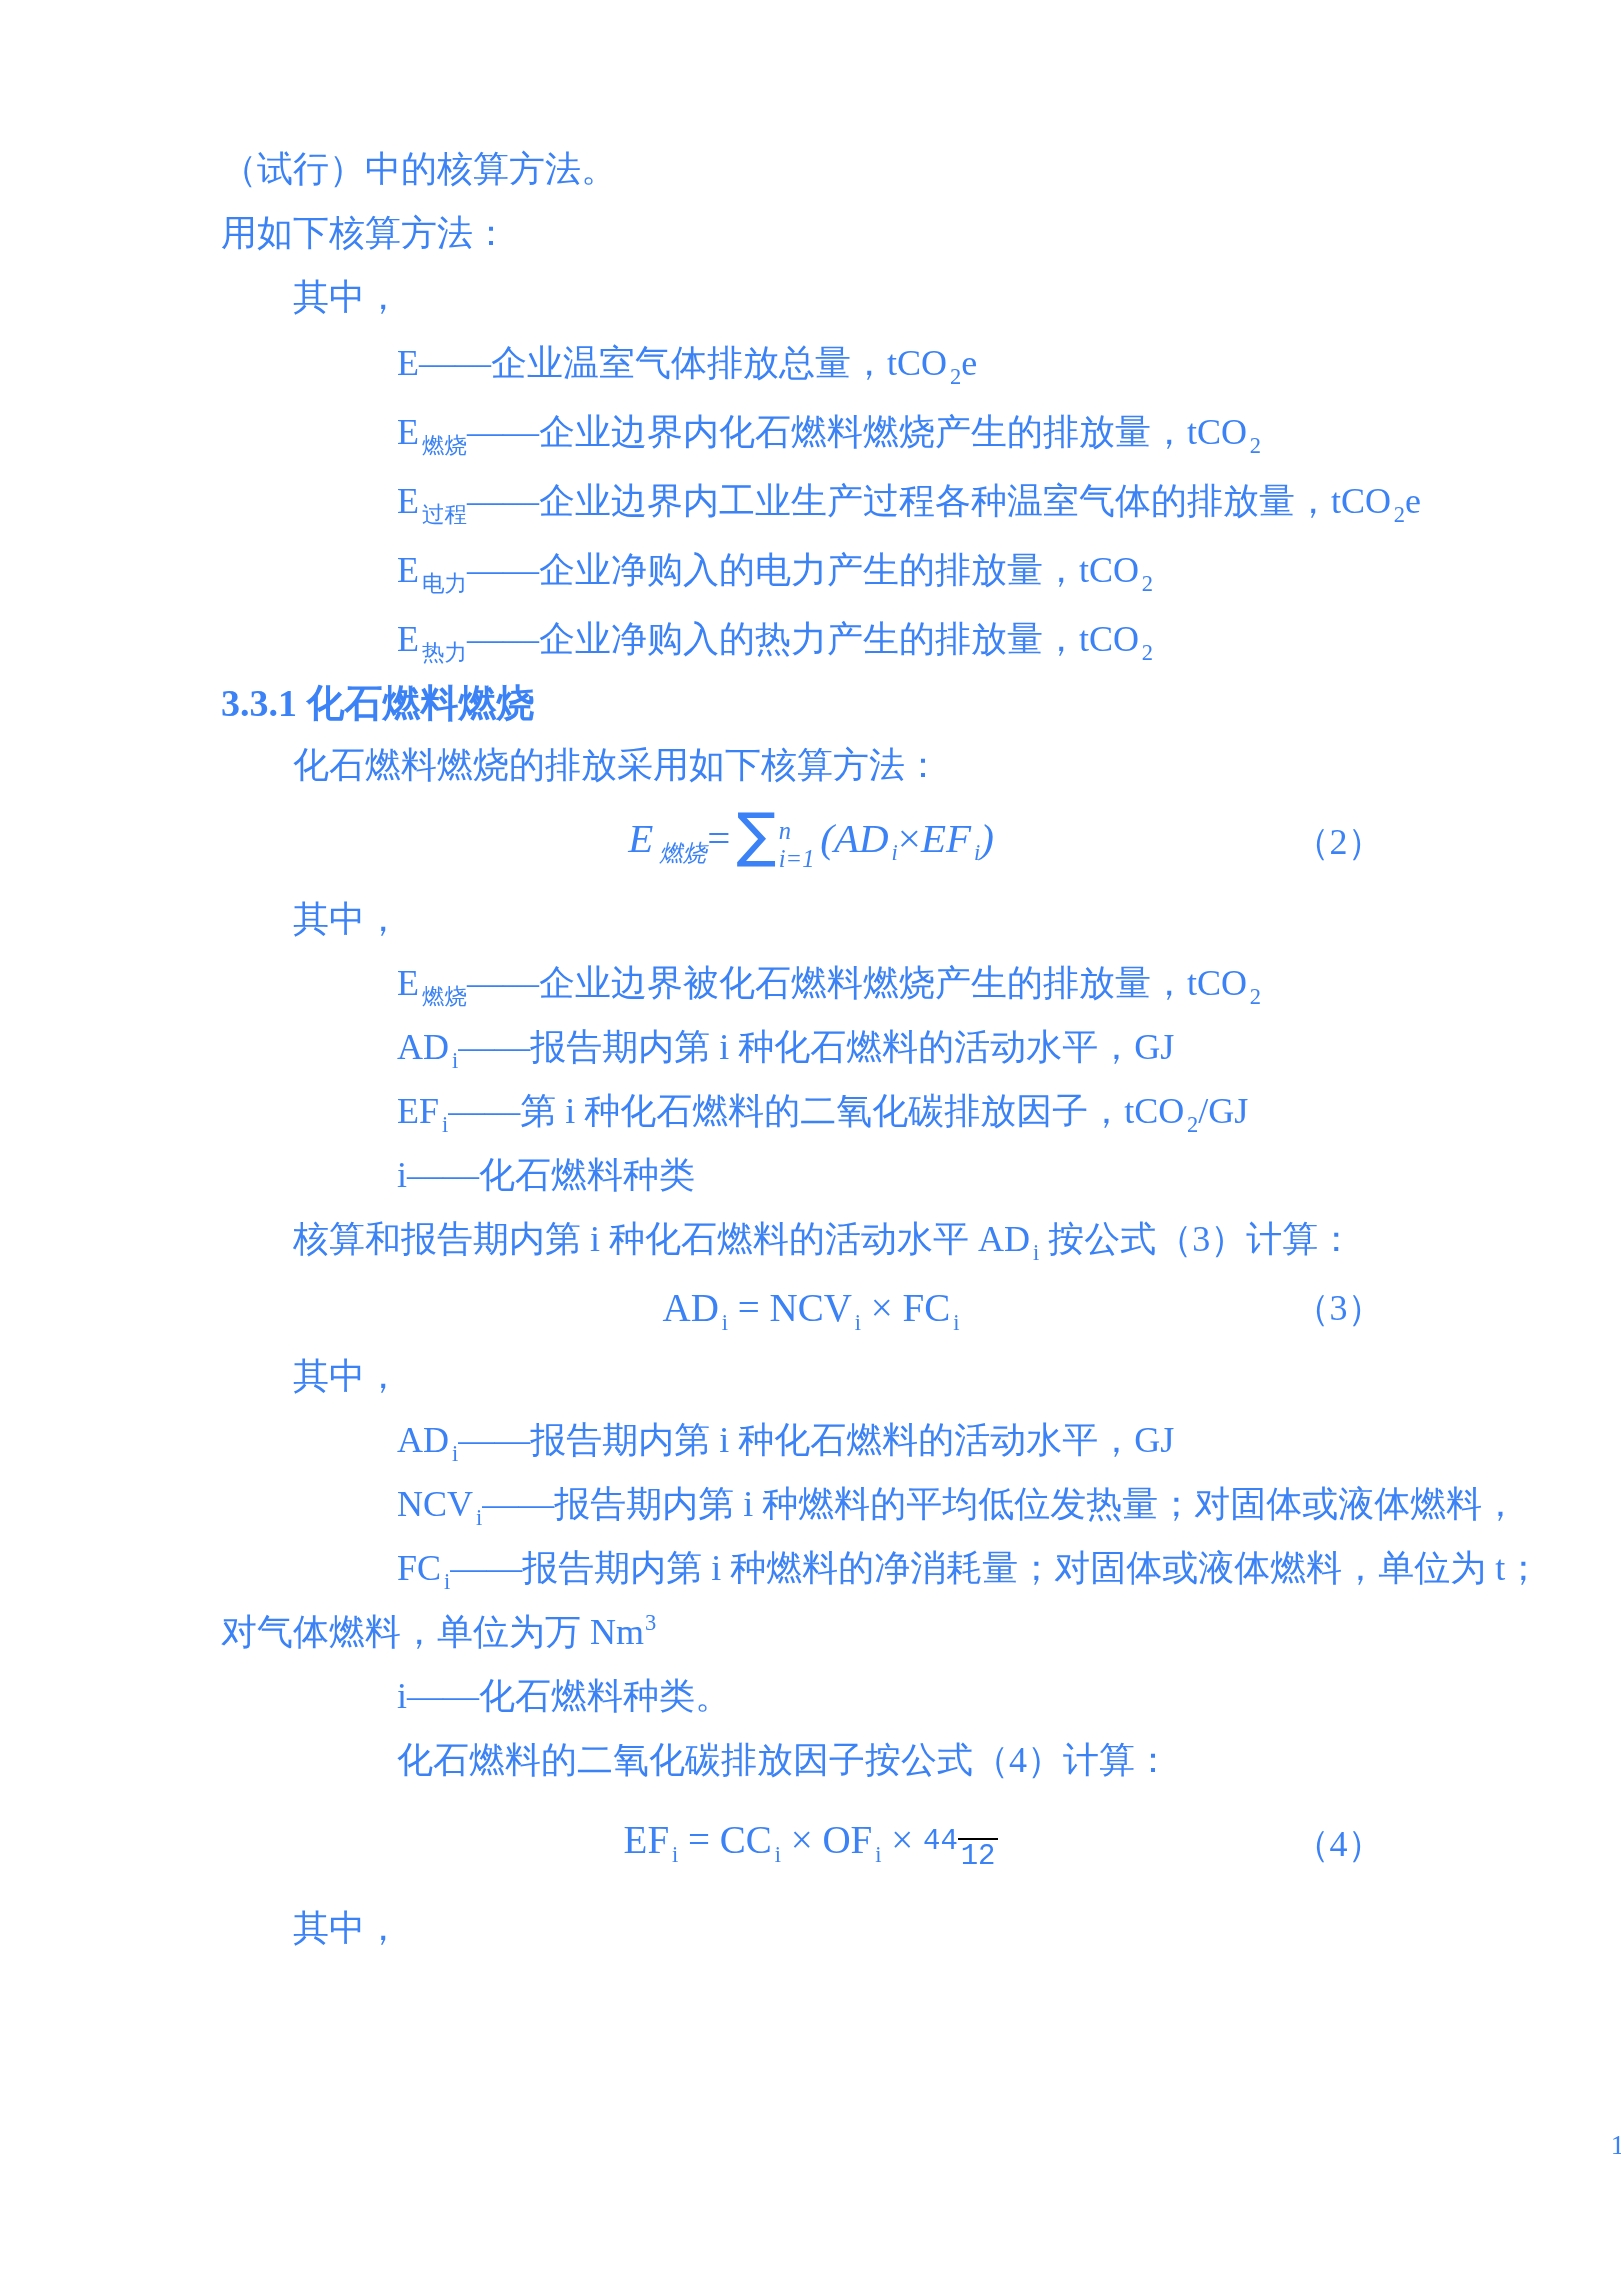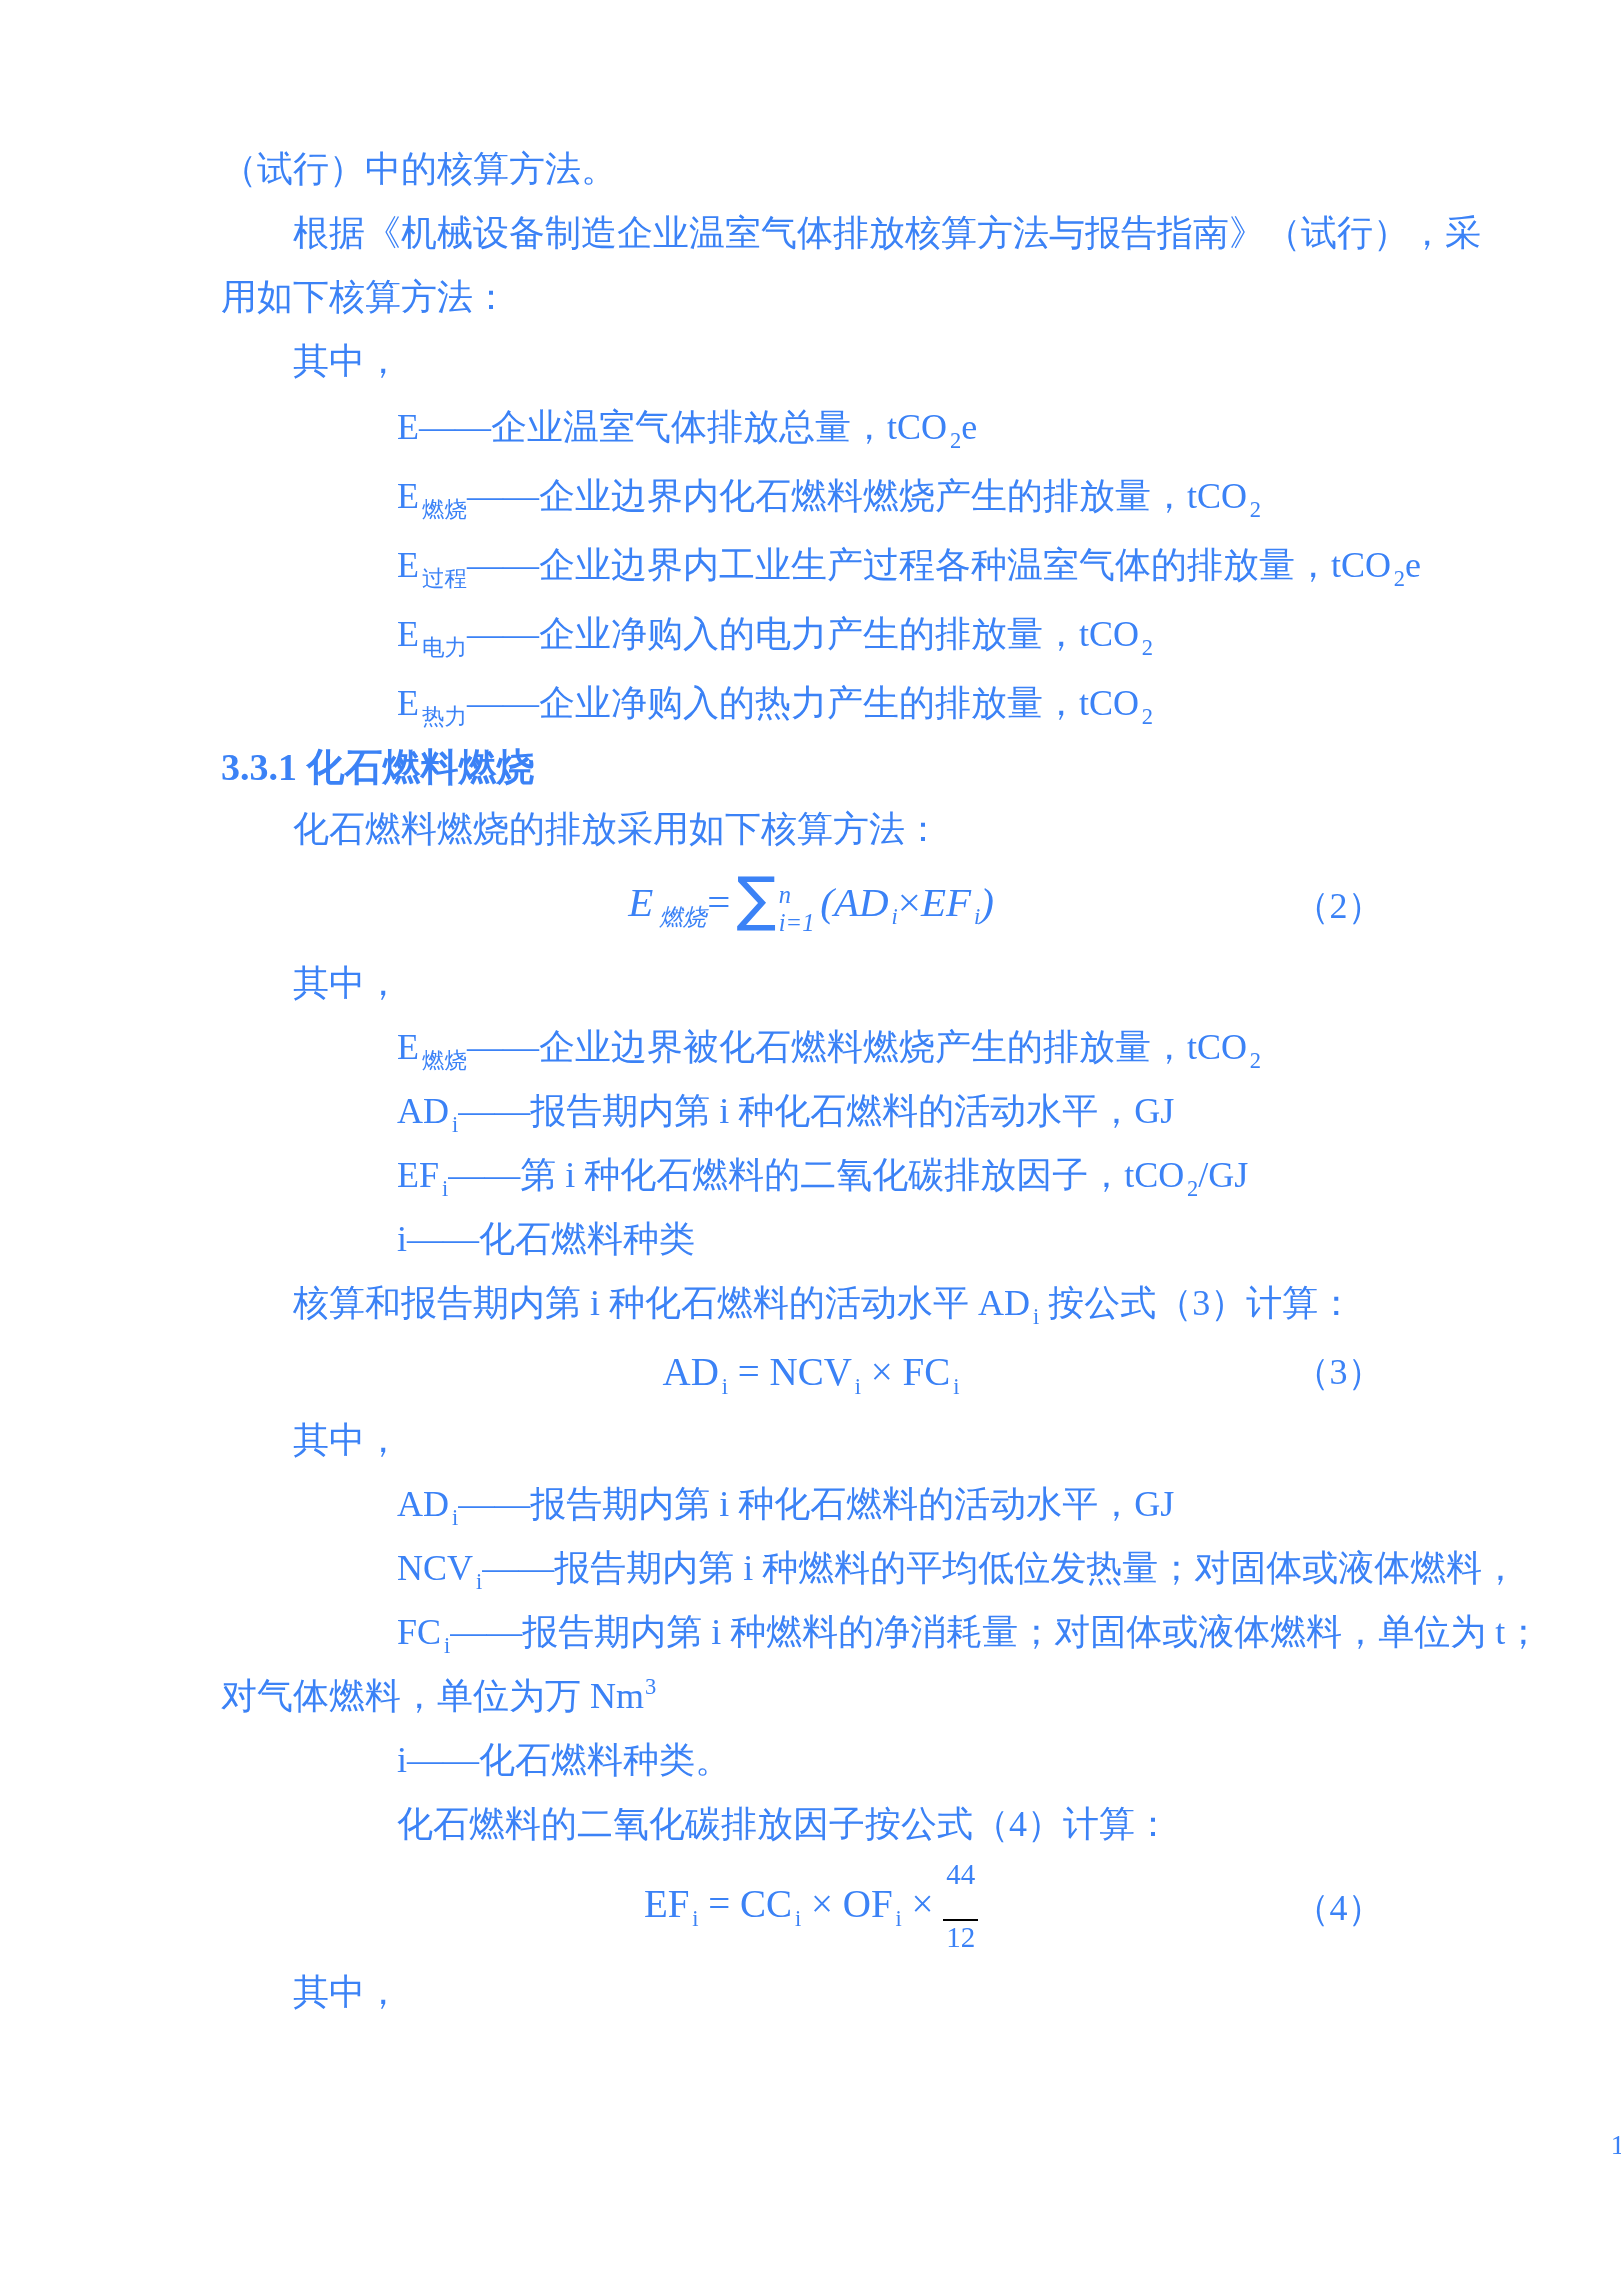--- a/index.html
+++ b/index.html
@@ -24,34 +24,33 @@
   .f4row{height:104px;font-size:39px;}
   .fnum{position:absolute;right:17.6px;top:50%;transform:translateY(-50%);
         font-size:36px;font-style:normal;}
   .csub{font-size:23.5px;margin-left:5.9px;margin-right:1px;vertical-align:-9.8px;}
   .it{font-style:italic;}
   .bigop{font-size:59px;font-family:"DejaVu Sans","Liberation Serif",sans-serif;
          line-height:0;position:relative;top:2.9px;margin-left:5.9px;}
   .limits{display:inline-flex;flex-direction:column;align-items:flex-start;
           justify-content:center;font-size:24.5px;line-height:1.15;
           margin:0 5.9px 0 2.9px;vertical-align:middle;transform:translateY(2.9px);}
-  .frac{display:inline-flex;flex-direction:column;align-items:center;
+  .frac{display:inline-flex;align-items:center;
         vertical-align:middle;font-size:29px;line-height:1.15;margin-left:9.8px;
-        transform:translateY(-2px);}
+        transform:translateY(-2px);font-family:Liberation Mono, monospace;}
   .frac .fd{border-top:2.9px solid #000;padding:0 2.9px;margin-top:28px;}
   .pagenum{position:absolute;top:2129px;left:16px;width:100%;text-align:right;
            font-size:27.4px;line-height:33px;}
 </style>
 </head>
 <body>
 
 <div class="page">
 
   <p class="para cont">（试行）中的核算方法。</p>
-  <p class="para ind">根据《机械设备制造企业温室气体排放核算方法与报告指南》（试行），采</p>
   <p class="para cont">用如下核算方法：</p>
 
 
   <p class="para ind">其中，</p>
 
   <p class="para def def-lg"><span>E——企业温室气体排放总量，tCO</span><sub>2</sub><span>e</span></p>
   <p class="para def def-lg"><span>E</span><sub>燃烧</sub><span>——企业边界内化石燃料燃烧产生的排放量，tCO</span><sub>2</sub></p>
   <p class="para def def-lg"><span>E</span><sub>过程</sub><span>——企业边界内工业生产过程各种温室气体的排放量，tCO</span><sub>2</sub><span>e</span></p>
   <p class="para def def-lg"><span>E</span><sub>电力</sub><span>——企业净购入的电力产生的排放量，tCO</span><sub>2</sub></p>
   <p class="para def def-lg"><span>E</span><sub>热力</sub><span>——企业净购入的热力产生的排放量，tCO</span><sub>2</sub></p>

